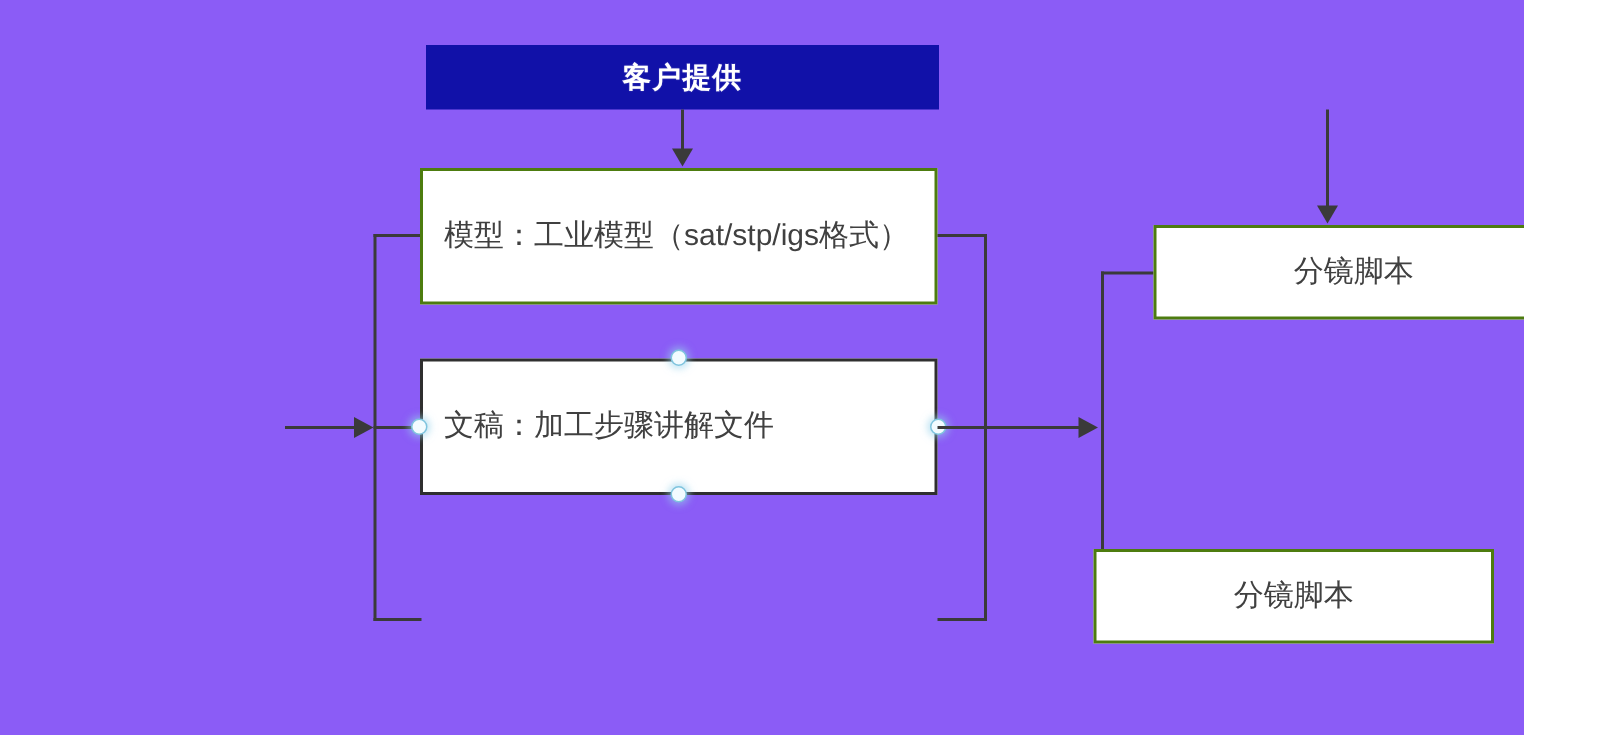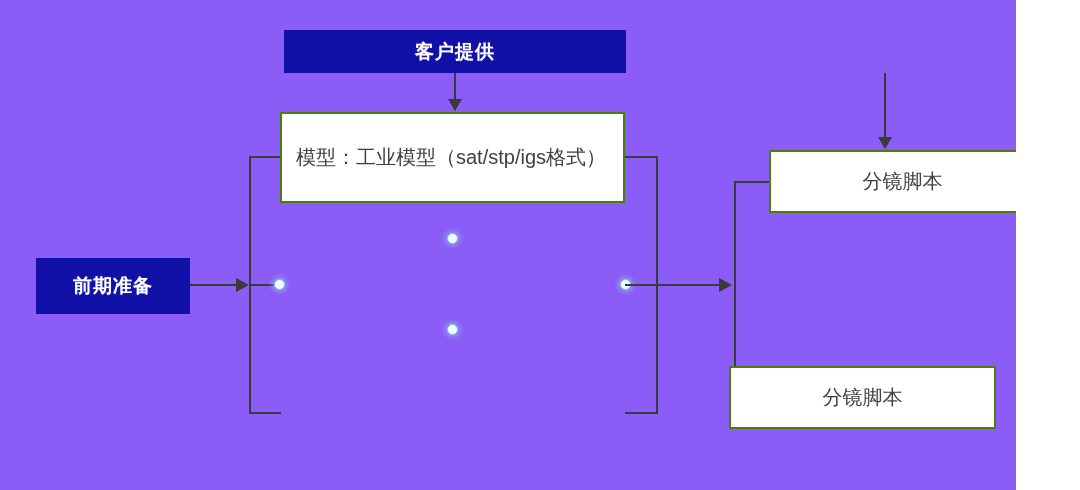--- a/index.html
+++ b/index.html
@@ -109,36 +109,36 @@
     <span>客户提供</span>
   </div>
 
   <div class="ln v" style="left:454px; top:73px; height:28px;"></div>
   <div class="arrow-down" style="left:448px; top:99px;"></div>
 
 
   <div class="ln v" style="left:884px; top:73px; height:66px;"></div>
   <div class="arrow-down" style="left:878px; top:137px;"></div>
 
-  <div class="blue-box" style="left:36px; top:258px; width:154px; height:56px;">
-    <span>前期准备</span>
-  </div>
 
   <div class="ln h" style="left:190px; top:284px; width:48px;"></div>
   <div class="arrow-right" style="left:236px; top:278px;"></div>
 
   <div class="ln v" style="left:249px; top:156px; height:258px;"></div>
   <div class="ln h" style="left:249px; top:156px; width:32px;"></div>
   <div class="ln h" style="left:249px; top:284px; width:32px;"></div>
   <div class="ln h" style="left:249px; top:412px; width:32px;"></div>
 
   <div class="wbox left-text" style="left:280px; top:112px; width:345px; height:91px;">
     <span class="txt">模型：工业模型（sat/stp/igs格式）</span>
   </div>
 
+  <div class="wbox left-text selected" style="left:280px; top:239px; width:345px; height:91px;">
+    <span class="txt">文稿：加工步骤讲解文件</span>
+  </div>
   <div class="handle" style="left:447px; top:233px;"></div>
   <div class="handle" style="left:447px; top:324px;"></div>
   <div class="handle" style="left:274px; top:279px;"></div>
   <div class="handle" style="left:620px; top:279px;"></div>
 
 
   <div class="ln h" style="left:625px; top:156px; width:33px;"></div>
   <div class="ln h" style="left:625px; top:284px; width:33px;"></div>
   <div class="ln h" style="left:625px; top:412px; width:33px;"></div>
   <div class="ln v" style="left:656px; top:156px; height:258px;"></div>

